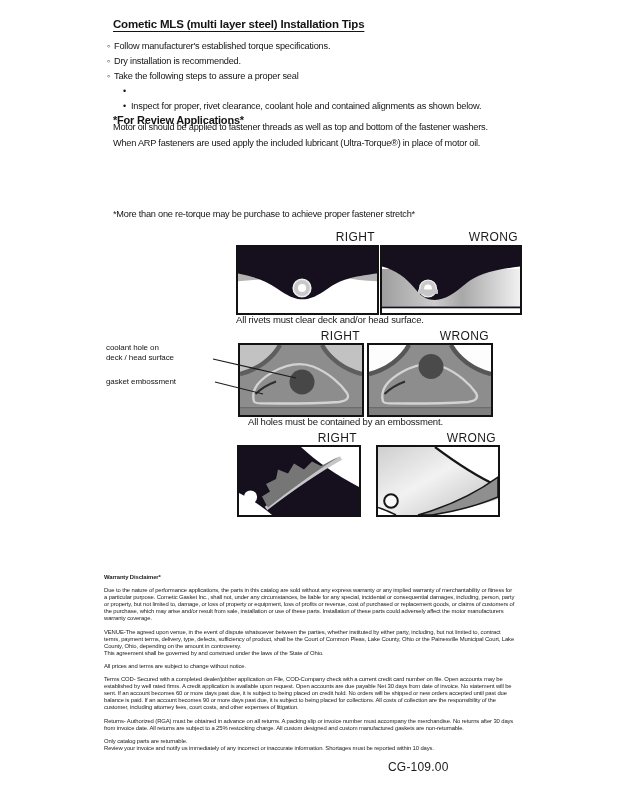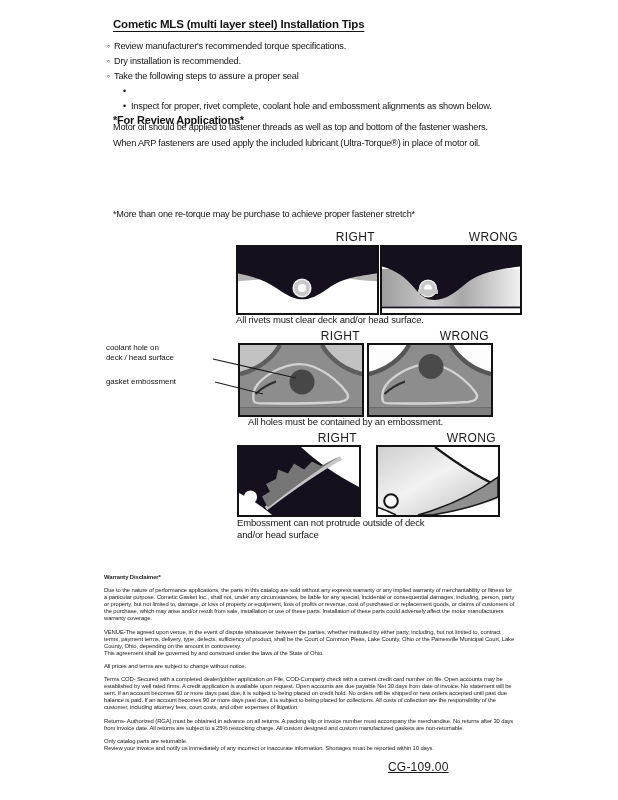--- a/index.html
+++ b/index.html
@@ -34,36 +34,36 @@
 </head>
 <body>
 
 <div class="page">
 
   <div class="abs title" style="left:113px;top:18px;">Cometic MLS (multi layer steel) Installation Tips</div>
 
   <div class="abs" style="left:107px;top:39px;width:420px;">
     <div class="bullet-row">
       <span class="mk">◦</span>
-      <span>Review manufacturer's recommended torque specifications.</span>
+      <span>Follow manufacturer's established torque specifications.</span>
     </div>
     <div class="bullet-row">
       <span class="mk">◦</span>
       <span>Dry installation is recommended.</span>
     </div>
     <div class="bullet-row">
       <span class="mk">◦</span>
       <span>Take the following steps to assure a proper seal</span>
     </div>
     <div class="bullet-row sub">
       <span class="mk">•</span>
     </div>
     <div class="bullet-row sub">
       <span class="mk">•</span>
-      <span>Inspect for proper, rivet complete, coolant hole and embossment alignments as shown below.</span>
+      <span>Inspect for proper, rivet clearance, coolant hole and contained alignments as shown below.</span>
     </div>
   </div>
 
   <div class="abs h2" style="left:113px;top:114px;">*For Review Applications*</div>
   <p class="abs body-p pre" style="left:113px;top:120px;width:400px;">Motor oil should be applied to fastener threads as well as top and bottom of the fastener washers.
 When ARP fasteners are used apply the included lubricant (Ultra-Torque®) in place of motor oil.</p>
   <p class="abs body-p" style="left:113px;top:207px;width:420px;">*More than one re-torque may be purchase to achieve proper fastener stretch*</p>
 
   <div class="abs fig-label" style="left:236px;top:230px;width:139px;">RIGHT</div>
   <div class="abs fig-label" style="left:380px;top:230px;width:138px;">WRONG</div>
@@ -170,30 +170,28 @@
       </defs>
       <rect width="120" height="68" fill="#ffffff"></rect>
       <path d="M0,0 H57 C79,16.5 101,30.5 120,39 L120,52 C97,60 74,65.5 52,68 L18,68 C12,65 6,62.5 0,60.5 Z" fill="url(#bandg)"></path>
       <path d="M57,0 C79,16.5 101,30.5 120,39" stroke="#161616" stroke-width="2.2" fill="none"></path>
       <path d="M0,60.5 C6,62.5 12,65 18,68" stroke="#161616" stroke-width="1.6" fill="none"></path>
       <path d="M40,68 C68,60 95,48 120,30 L120,50 C98,59.5 76,64.5 54,68 Z" fill="#8f8f8f" stroke="#161616" stroke-width="1.5"></path>
       <circle cx="13" cy="54" r="6.8" fill="#fafafa" stroke="#161616" stroke-width="2"></circle>
     </svg>
   </div>
 
-  <div class="abs fig-caption pre" style="left:237px;top:517px;width:280px;line-height:11.5px;">Embossment can not protrude outside of deck
-and/or head surface</div>
 
   <div class="abs disc" style="left:104px;top:574px;width:411px;">
     <p class="dh">Warranty Disclaimer*</p>
     <p>Due to the nature of performance applications, the parts in this catalog are sold without any express warranty or any implied warranty of merchantability or fitness for a particular purpose.  Cometic Gasket Inc., shall not, under any circumstances, be liable for any special, incidental or consequential damages, including, person, party or property, but not limited to, damage, or loss of property or equipment, loss of profits or revenue, cost of purchased or replacement goods, or claims of customers of the purchase, which may arise and/or result from sale, installation or use of these parts.  Installation of these parts could adversely affect the motor manufacturers warranty coverage.</p>
     <p class="pre">VENUE-The agreed upon venue, in the event of dispute whatsoever between the parties, whether instituted by either party, including, but not limited to, contract terms, payment terms, delivery, type, defects, sufficiency of product, shall be the Court of Common Pleas, Lake County, Ohio or the Painesville Municipal Court, Lake County, Ohio, depending on the amount in controversy.
 This agreement shall be governed by and construed under the laws of the State of Ohio.</p>
     <p>All prices and terms are subject to change without notice.</p>
     <p>Terms COD- Secured with a completed dealer/jobber application on File, COD-Company check with a current credit card number on file.  Open accounts may be established by well rated firms.  A credit application is available upon request.  Open accounts are due payable Net 30 days from date of invoice.  No statement will be sent.  If an account becomes 60 or more days past due, it is subject to being placed on credit hold.  No orders will be shipped or new orders accepted until past due balance is paid.  If an account becomes 90 or more days past due, it is subject to being placed for collections.  All costs of collection are the responsibility of the customer, including attorney fees, court costs, and other expenses of litigation.</p>
     <p>Returns- Authorized (RGA) must be obtained in advance on all returns.  A packing slip or invoice number must accompany the merchandise.  No returns after 30 days from invoice date.  All returns are subject to a 25% restocking charge.  All custom designed and custom manufactured gaskets are non-returnable.</p>
     <p class="pre">Only catalog parts are returnable.
 Review your invoice and notify us immediately of any incorrect or inaccurate information.  Shortages must be reported within 10 days.</p>
   </div>
 
-  <div class="abs footer-code" style="left:388px;top:760px;text-decoration:underline;">CG-109.00</div>
+  <div class="abs footer-code" style="left:388px;top:760px;">CG-109.00</div>
 
 </div>
 
 </body></html>

